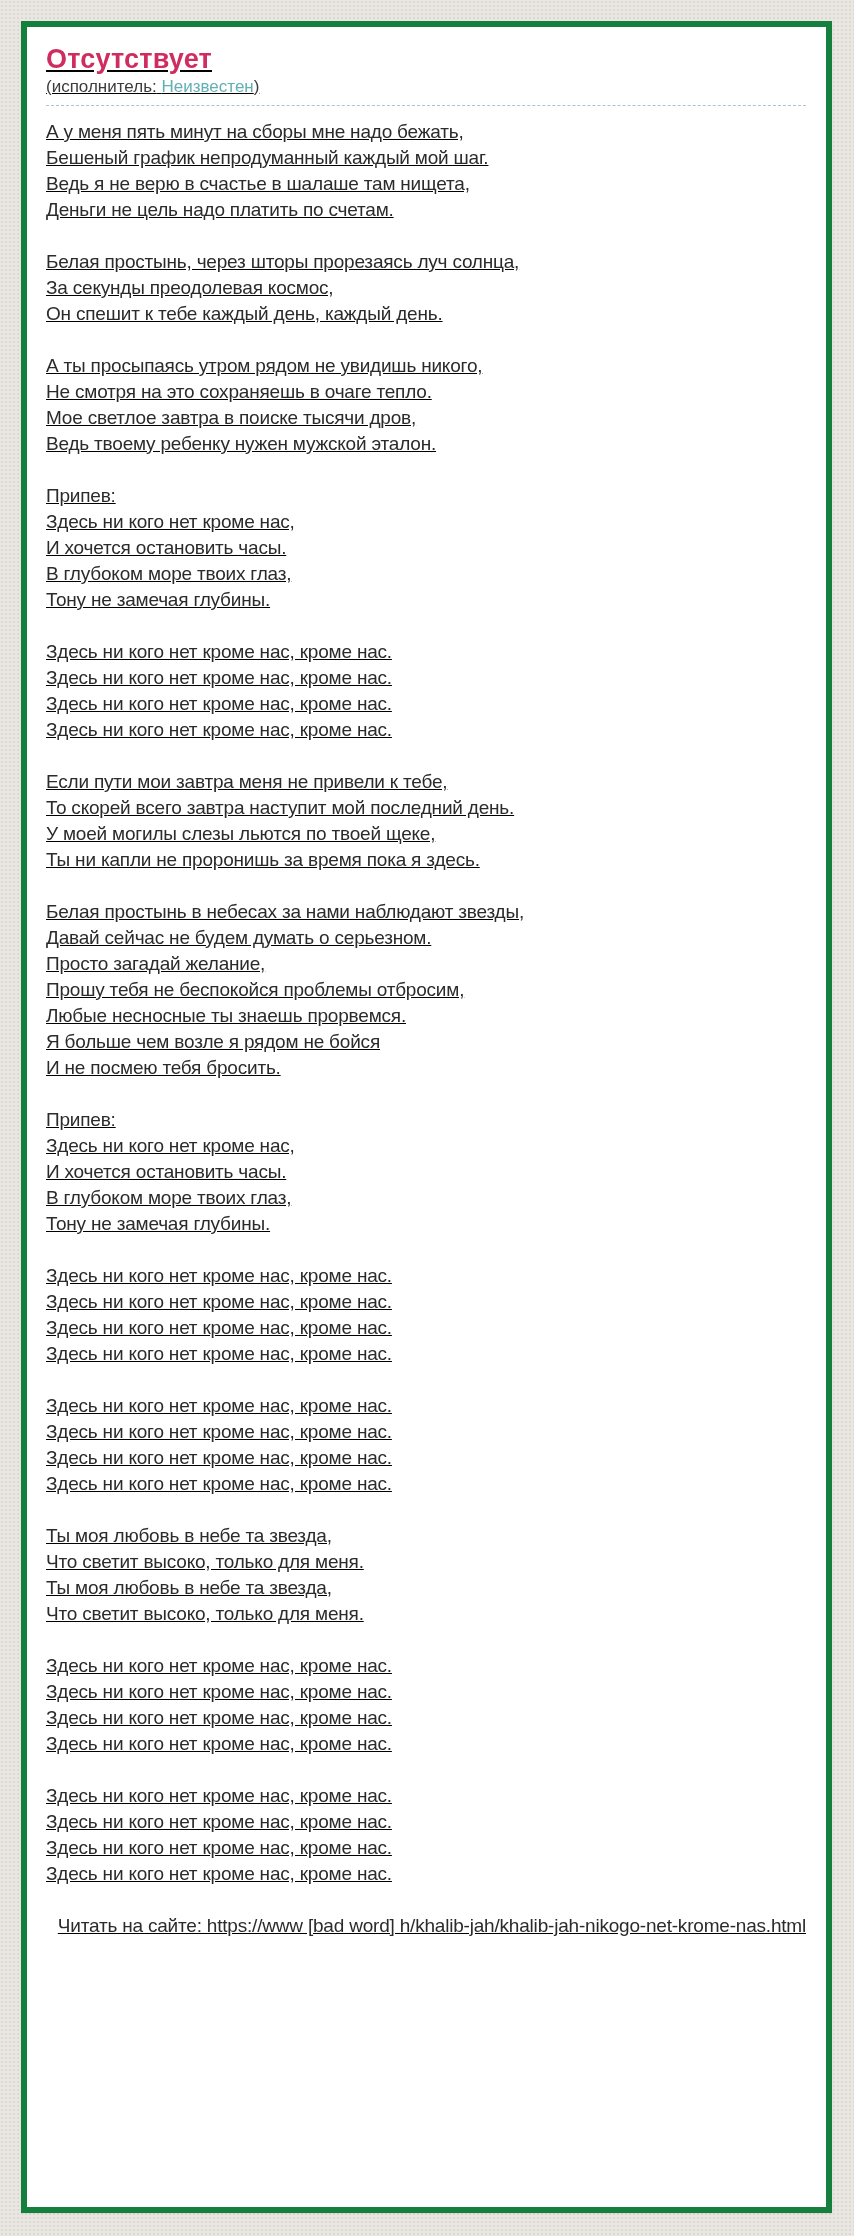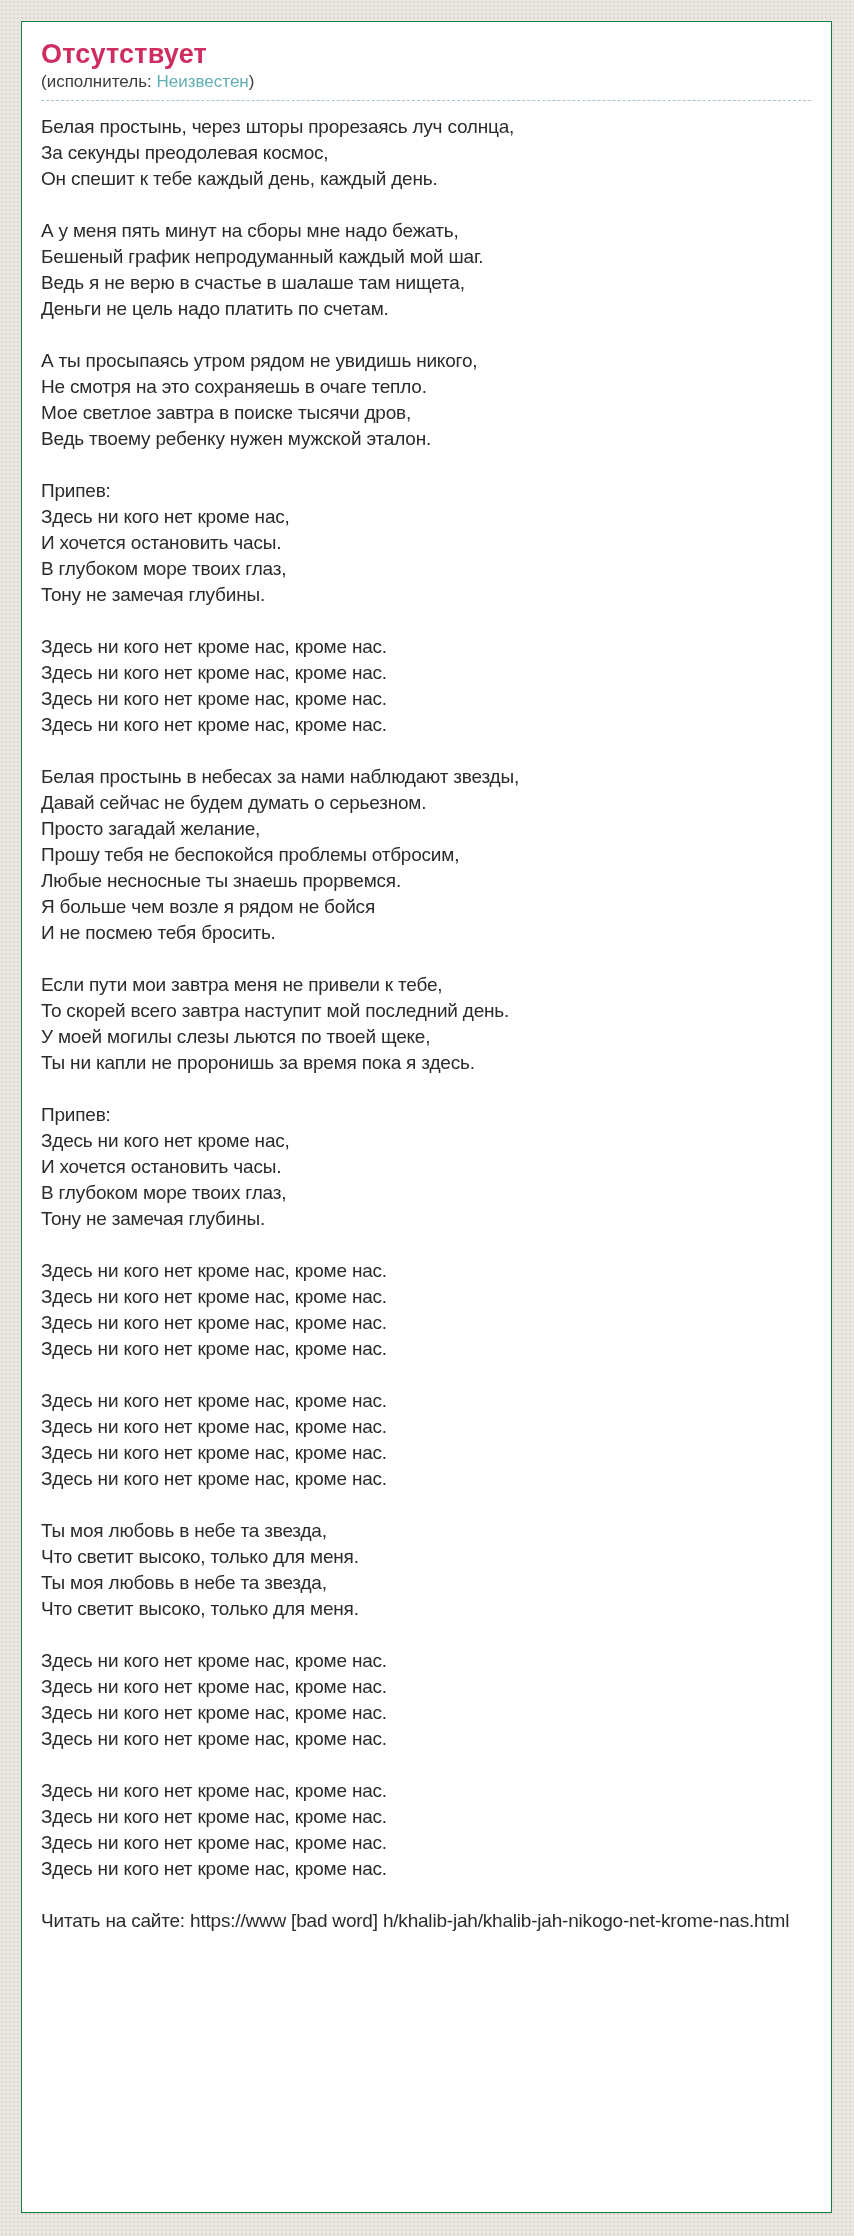--- a/index.html
+++ b/index.html
@@ -10,23 +10,24 @@
     background-image: radial-gradient(#dcd8d1 0.7px, rgba(0,0,0,0) 0.8px);
     background-size: 4px 4px;
     font-family: "Liberation Sans", sans-serif;
     overflow-x: hidden;
   }
   .card {
     box-sizing: border-box;
     margin: 21px 22px 0 21px;
     min-height: 2192px;
     background: var(--card-bg, #ffffff);
-    border: 1px solid #15803d;
+    border: 6px solid #15803d;
     box-shadow: 0 1px 2px rgba(0,0,0,0.06);
     padding: 16px 20px 20px 19px;
+    text-decoration: underline;
   }
   h1.song-title {
     margin: 0;
     font-size: 27px;
     line-height: 32px;
     font-weight: bold;
     color: var(--title-color, #cf2d60);
     letter-spacing: 0.2px;
   }
   .artist-line {
@@ -53,37 +54,38 @@
     letter-spacing: -0.2px;
   }
   .stanza { margin: 0 0 26px 0; }
   .footer-line {
     margin: 0;
     font-size: 19px;
     line-height: 26px;
     color: #2b2b2b;
     letter-spacing: -0.2px;
     white-space: nowrap;
+    text-align: right;
   }
 </style>
 </head>
 <body style="background-color: rgb(234, 230, 225);">
 
 <div class="card">
   <h1 class="song-title">Отсутствует</h1>
   <p class="artist-line"><span>(исполнитель:</span> <a class="artist-link">Неизвестен</a><span>)</span></p>
   <div class="divider"></div>
   <div class="lyrics" id="lyrics">
+      <p class="stanza">А у меня пять минут на сборы мне надо бежать,<br>Бешеный график непродуманный каждый мой шаг.<br>Ведь я не верю в счастье в шалаше там нищета,<br>Деньги не цель надо платить по счетам.</p>
       <p class="stanza">Белая простынь, через шторы прорезаясь луч солнца,<br>За секунды преодолевая космос,<br>Он спешит к тебе каждый день, каждый день.</p>
-      <p class="stanza">А у меня пять минут на сборы мне надо бежать,<br>Бешеный график непродуманный каждый мой шаг.<br>Ведь я не верю в счастье в шалаше там нищета,<br>Деньги не цель надо платить по счетам.</p>
       <p class="stanza">А ты просыпаясь утром рядом не увидишь никого,<br>Не смотря на это сохраняешь в очаге тепло.<br>Мое светлое завтра в поиске тысячи дров,<br>Ведь твоему ребенку нужен мужской эталон.</p>
       <p class="stanza">Припев:<br>Здесь ни кого нет кроме нас,<br>И хочется остановить часы.<br>В глубоком море твоих глаз,<br>Тону не замечая глубины.</p>
       <p class="stanza">Здесь ни кого нет кроме нас, кроме нас.<br>Здесь ни кого нет кроме нас, кроме нас.<br>Здесь ни кого нет кроме нас, кроме нас.<br>Здесь ни кого нет кроме нас, кроме нас.</p>
+      <p class="stanza">Если пути мои завтра меня не привели к тебе,<br>То скорей всего завтра наступит мой последний день.<br>У моей могилы слезы льются по твоей щеке,<br>Ты ни капли не проронишь за время пока я здесь.</p>
       <p class="stanza">Белая простынь в небесах за нами наблюдают звезды,<br>Давай сейчас не будем думать о серьезном.<br>Просто загадай желание,<br>Прошу тебя не беспокойся проблемы отбросим,<br>Любые несносные ты знаешь прорвемся.<br>Я больше чем возле я рядом не бойся<br>И не посмею тебя бросить.</p>
-      <p class="stanza">Если пути мои завтра меня не привели к тебе,<br>То скорей всего завтра наступит мой последний день.<br>У моей могилы слезы льются по твоей щеке,<br>Ты ни капли не проронишь за время пока я здесь.</p>
       <p class="stanza">Припев:<br>Здесь ни кого нет кроме нас,<br>И хочется остановить часы.<br>В глубоком море твоих глаз,<br>Тону не замечая глубины.</p>
       <p class="stanza">Здесь ни кого нет кроме нас, кроме нас.<br>Здесь ни кого нет кроме нас, кроме нас.<br>Здесь ни кого нет кроме нас, кроме нас.<br>Здесь ни кого нет кроме нас, кроме нас.</p>
       <p class="stanza">Здесь ни кого нет кроме нас, кроме нас.<br>Здесь ни кого нет кроме нас, кроме нас.<br>Здесь ни кого нет кроме нас, кроме нас.<br>Здесь ни кого нет кроме нас, кроме нас.</p>
       <p class="stanza">Ты моя любовь в небе та звезда,<br>Что светит высоко, только для меня.<br>Ты моя любовь в небе та звезда,<br>Что светит высоко, только для меня.</p>
       <p class="stanza">Здесь ни кого нет кроме нас, кроме нас.<br>Здесь ни кого нет кроме нас, кроме нас.<br>Здесь ни кого нет кроме нас, кроме нас.<br>Здесь ни кого нет кроме нас, кроме нас.</p>
       <p class="stanza">Здесь ни кого нет кроме нас, кроме нас.<br>Здесь ни кого нет кроме нас, кроме нас.<br>Здесь ни кого нет кроме нас, кроме нас.<br>Здесь ни кого нет кроме нас, кроме нас.</p>
     </div>
   <p class="footer-line">Читать на сайте: https://www [bad word] h/khalib-jah/khalib-jah-nikogo-net-krome-nas.html</p>
 </div>
 

